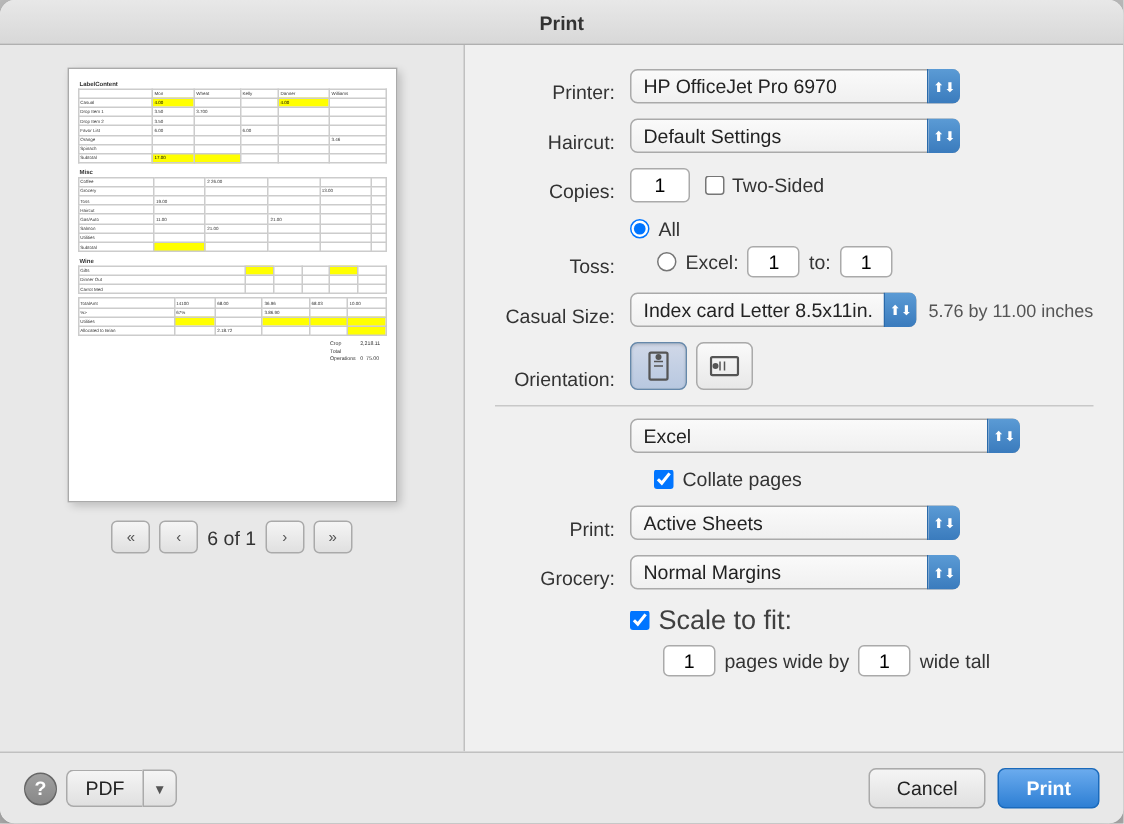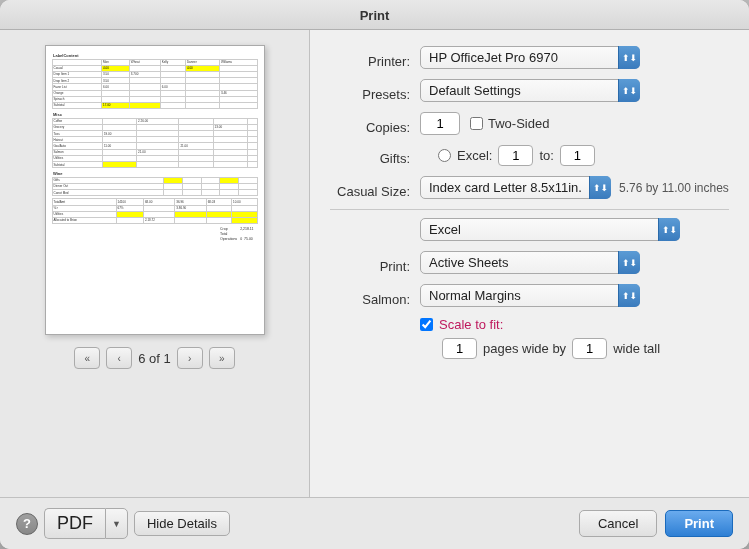--- a/index.html
+++ b/index.html
@@ -275,22 +275,22 @@
       display: flex;
       flex-direction: column;
       gap: 6px;
     }
     .scale-row {
       display: flex;
       align-items: center;
       gap: 6px;
     }
     .scale-label {
-      font-size: 13px;
-      color: #be185d;
+      font-size: 18px;
+      color: #404040;
     }
     .scale-inputs-row {
       display: flex;
       align-items: center;
       gap: 6px;
       font-size: 13px;
       color: #333;
       padding-left: 22px;
     }
     
@@ -324,21 +324,21 @@
     }
     .pdf-btn-group {
       display: flex;
       align-items: stretch;
     }
     .pdf-btn {
       background: linear-gradient(to bottom, #f5f5f5, #e0e0e0);
       border: 1px solid #aaa;
       border-radius: 5px 0 0 5px;
       padding: 4px 12px;
-      font-size: 18px;
+      font-size: 13px;
       cursor: pointer;
       border-right: none;
       color: #222;
     }
     .pdf-arrow-btn {
       background: linear-gradient(to bottom, #f5f5f5, #e0e0e0);
       border: 1px solid #aaa;
       border-radius: 0 5px 5px 0;
       padding: 4px 6px;
       font-size: 9px;
@@ -647,43 +647,47 @@
         <span class="form-label">Printer:</span>
         <div class="select-wrapper">
           <select class="select-control">
             <option>HP OfficeJet Pro 6970</option>
           </select>
           <div class="select-arrow">⬆⬇</div>
         </div>
       </div>
 
       <div class="form-row">
-        <span class="form-label">Presets:</span>
+        <span class="form-label">Haircut:</span>
         <div class="select-wrapper">
           <select class="select-control">
             <option>Default Settings</option>
           </select>
           <div class="select-arrow">⬆⬇</div>
         </div>
       </div>
 
       <div class="form-row">
         <span class="form-label">Copies:</span>
         <div class="copies-row">
           <input type="text" class="copies-input" value="1" style="">
           <label class="two-sided-label">
             <input type="checkbox" style="">
             <span>Two-Sided</span>
           </label>
         </div>
       </div>
 
       <div class="form-row">
-        <span class="form-label">Gifts:</span>
+        <span class="form-label">Toss:</span>
         <div class="pages-row">
+          <div class="radio-row">
+            <input type="radio" name="pages" checked="" style="">
+            <span>All</span>
+          </div>
           <div class="from-to-row">
             <input type="radio" name="pages" style="">
             <span>Excel:</span>
             <input type="text" class="small-input" value="1" style="">
             <span>to:</span>
             <input type="text" class="small-input" value="1" style="">
           </div>
         </div>
       </div>
 
@@ -693,48 +697,74 @@
           <div class="select-wrapper">
             <select class="select-control" style="min-width:180px;">
               <option>Index card Letter 8.5x11in.</option>
             </select>
             <div class="select-arrow">⬆⬇</div>
           </div>
           <span class="paper-size-info">5.76 by 11.00 inches</span>
         </div>
       </div>
 
+      <div class="form-row">
+        <span class="form-label">Orientation:</span>
+        <div class="orientation-row">
+          <button class="orient-btn active" title="Portrait">
+            <svg width="16" height="20" viewBox="0 0 16 20">
+              <rect x="2" y="1" width="12" height="18" rx="1" fill="none" stroke="#555" stroke-width="1.5"></rect>
+              <line x1="5" y1="7" x2="11" y2="7" stroke="#555" stroke-width="1"></line>
+              <line x1="5" y1="10" x2="11" y2="10" stroke="#555" stroke-width="1"></line>
+              <circle cx="8" cy="4" r="2" fill="#555"></circle>
+            </svg>
+          </button>
+          <button class="orient-btn" title="Landscape">
+            <svg width="20" height="16" viewBox="0 0 20 16">
+              <rect x="1" y="2" width="18" height="12" rx="1" fill="none" stroke="#555" stroke-width="1.5"></rect>
+              <line x1="7" y1="5" x2="7" y2="11" stroke="#555" stroke-width="1"></line>
+              <line x1="10" y1="5" x2="10" y2="11" stroke="#555" stroke-width="1"></line>
+              <circle cx="4" cy="8" r="2" fill="#555"></circle>
+            </svg>
+          </button>
+        </div>
+      </div>
 
       <div class="divider"></div>
 
       <div class="form-row">
         <span class="form-label"></span>
         <div class="excel-select-wrapper">
           <select class="excel-select">
             <option>Excel</option>
           </select>
           <div class="select-arrow" style="position:absolute;right:0;top:0;bottom:0;width:22px;background:linear-gradient(to bottom,#5b9bd5,#3a7bbd);border-radius:0 5px 5px 0;border-left:1px solid #2a6aaa;display:flex;align-items:center;justify-content:center;color:white;font-size:9px;">⬆⬇</div>
         </div>
       </div>
 
+      <div class="collate-row">
+        <span style="width:90px;flex-shrink:0;"></span>
+        <input type="checkbox" checked="" style="">
+        <label class="collate-label">Collate pages</label>
+      </div>
 
       <div class="form-row">
         <span class="form-label">Print:</span>
         <div class="select-wrapper">
           <select class="select-control">
             <option>Active Sheets</option>
             <option>Entire Workbook</option>
             <option>Selection</option>
           </select>
           <div class="select-arrow">⬆⬇</div>
         </div>
       </div>
 
       <div class="form-row">
-        <span class="form-label">Salmon:</span>
+        <span class="form-label">Grocery:</span>
         <div class="select-wrapper">
           <select class="select-control">
             <option>Normal Margins</option>
             <option>Wide Margins</option>
             <option>Narrow Margins</option>
           </select>
           <div class="select-arrow">⬆⬇</div>
         </div>
       </div>
 
@@ -757,20 +787,19 @@
     </div>
   </div>
 
   <div class="bottom-bar">
     <div class="bottom-left">
       <button class="help-btn">?</button>
       <div class="pdf-btn-group">
         <button class="pdf-btn">PDF</button>
         <button class="pdf-arrow-btn">▼</button>
       </div>
-      <button class="hide-details-btn">Hide Details</button>
     </div>
     <div class="bottom-right">
       <button class="cancel-btn">Cancel</button>
       <button class="print-btn">Print</button>
     </div>
   </div>
 </div>
 
 </body></html>

